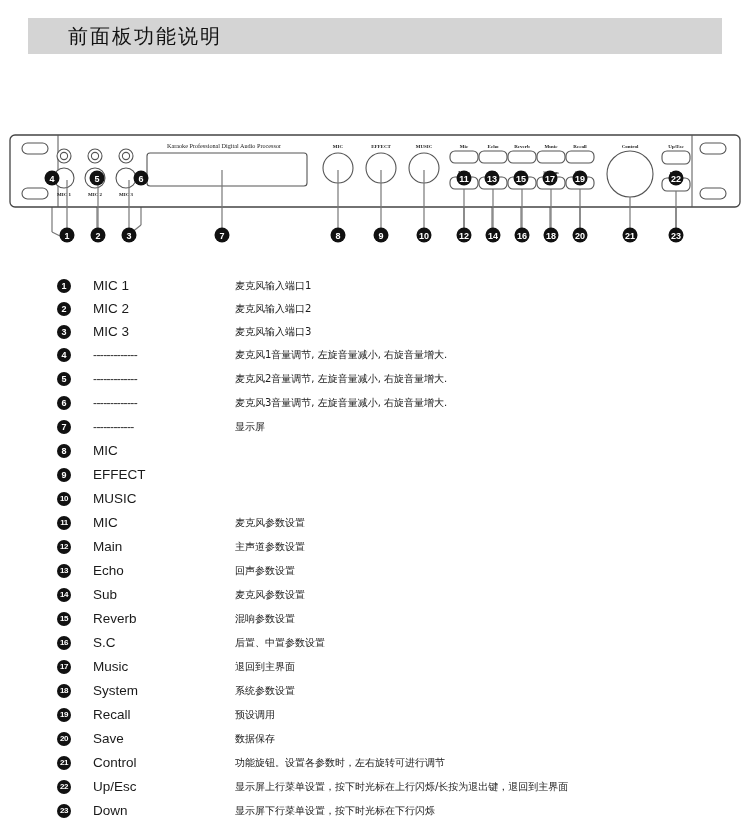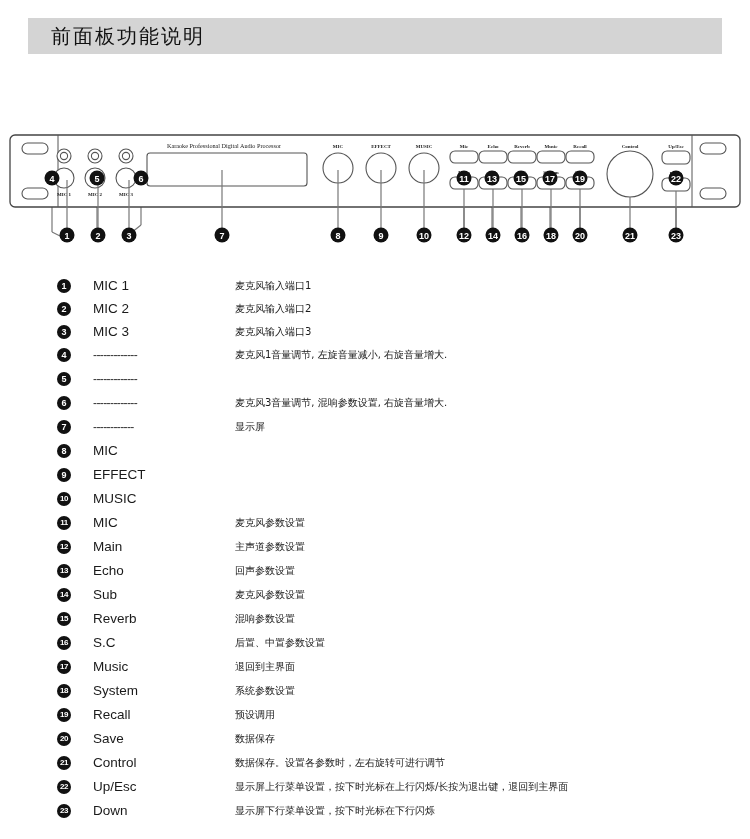--- a/index.html
+++ b/index.html
@@ -24,21 +24,21 @@
     width: 694px;
     height: 36px;
     background: #d4d4d4;
     display: flex;
     align-items: center;
   }
   .header-title {
     font-size: 20px;
     letter-spacing: 2px;
     color: #111;
-    margin-left: 23px;
+    margin-left: 40px;
     font-family: "DejaVu Sans", "Liberation Sans", sans-serif;
     white-space: nowrap;
   }
 
   
   .diagram {
     position: absolute;
     left: 0;
     top: 80px;
     width: 750px;
@@ -340,26 +340,27 @@
 
   <div class="legend-row g2">
     <div class="bullet">4</div>
     <div class="label-en dash">-------------</div>
     <div class="desc-cn">麦克风1音量调节, 左旋音量减小, 右旋音量增大.</div>
   </div>
 
   <div class="legend-row g2">
     <div class="bullet">5</div>
     <div class="label-en dash">-------------</div>
+    <div class="desc-cn">麦克风2音量调节, 左旋音量减小, 右旋音量增大.</div>
   </div>
 
   <div class="legend-row g2">
     <div class="bullet">6</div>
     <div class="label-en dash">-------------</div>
-    <div class="desc-cn">麦克风3音量调节, 混响参数设置, 右旋音量增大.</div>
+    <div class="desc-cn">麦克风3音量调节, 左旋音量减小, 右旋音量增大.</div>
   </div>
 
   <div class="legend-row g2">
     <div class="bullet">7</div>
     <div class="label-en dash">------------</div>
     <div class="desc-cn">显示屏</div>
   </div>
 
   <div class="legend-row g2">
     <div class="bullet">8</div>
@@ -432,21 +433,21 @@
 
   <div class="legend-row g2">
     <div class="bullet wide">20</div>
     <div class="label-en">Save</div>
     <div class="desc-cn">数据保存</div>
   </div>
 
   <div class="legend-row g2">
     <div class="bullet wide">21</div>
     <div class="label-en">Control</div>
-    <div class="desc-cn">数据保存。设置各参数时，左右旋转可进行调节</div>
+    <div class="desc-cn">功能旋钮。设置各参数时，左右旋转可进行调节</div>
   </div>
 
   <div class="legend-row g2">
     <div class="bullet wide">22</div>
     <div class="label-en">Up/Esc</div>
     <div class="desc-cn">显示屏上行菜单设置，按下时光标在上行闪烁/长按为退出键，退回到主界面</div>
   </div>
 
   <div class="legend-row g2">
     <div class="bullet wide">23</div>

